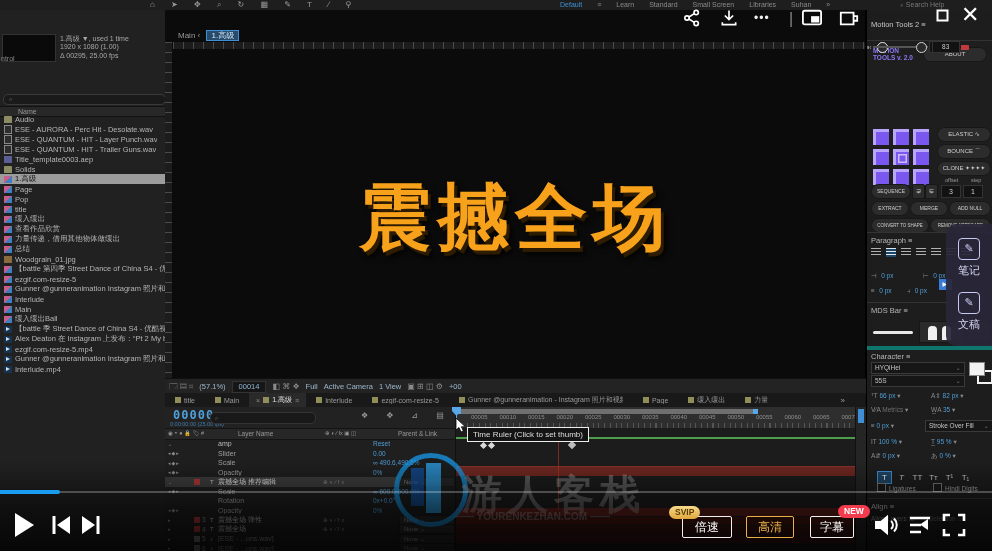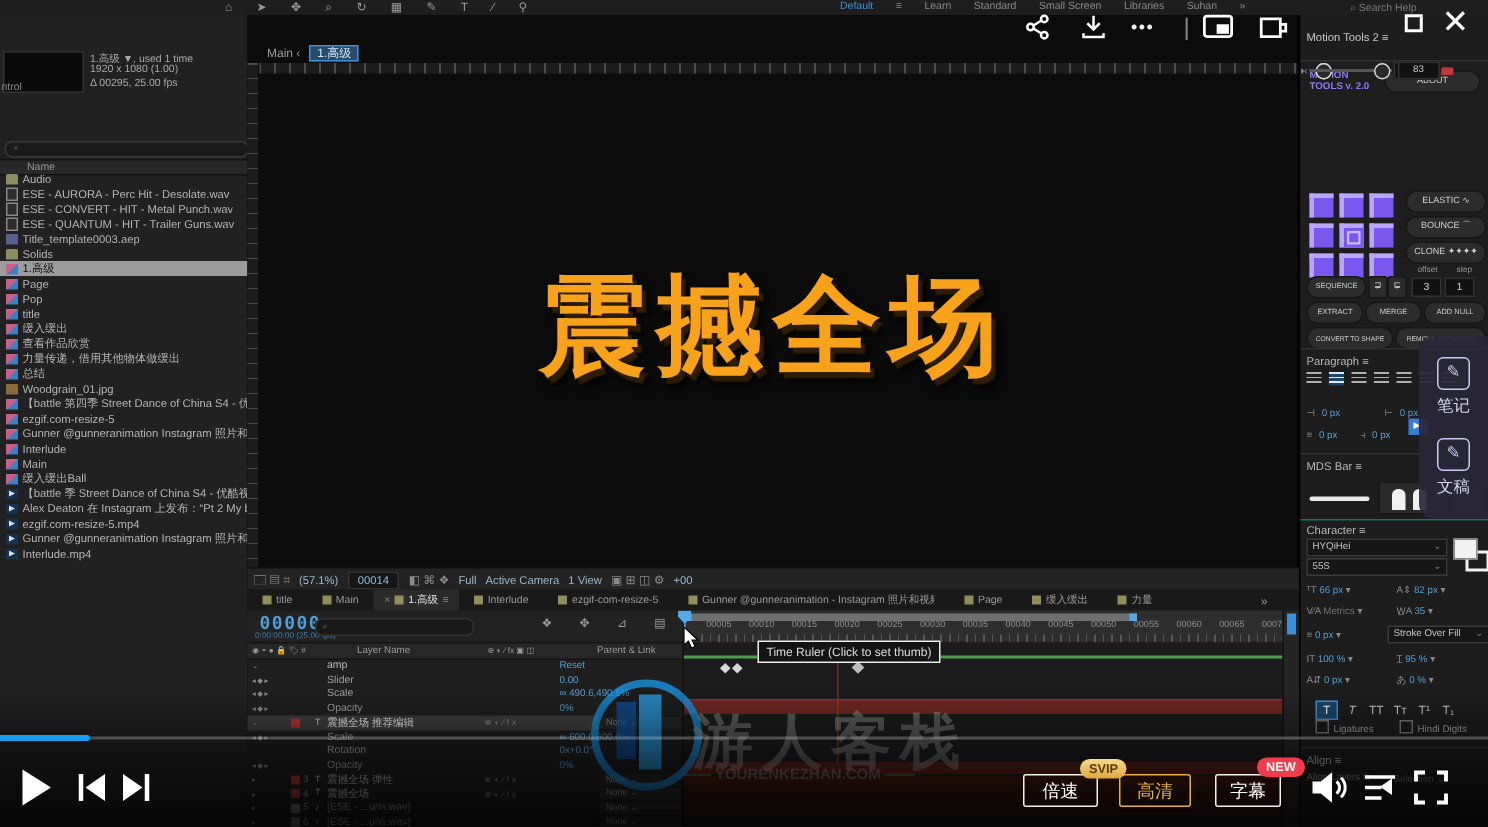--- a/index.html
+++ b/index.html
@@ -81,21 +81,21 @@
   .alic.on{background:repeating-linear-gradient(#dce9f5 0 1px,transparent 1px 3px),#1f4564;}
   .pfield{font-size:6.5px;color:#4f9fd8;}
   .pficon{font-size:6.5px;color:#8a8a8a;}
   #para-dir{position:absolute;left:72px;top:46px;width:13px;height:11px;background:#3a7bd5;color:#fff;font-size:6px;text-align:center;line-height:11px;}
 
   #mds{position:absolute;left:0;top:292px;width:126px;height:44px;border-top:1px solid #333;}
   .mdsline{position:absolute;left:6px;top:28px;width:40px;height:3px;background:#e8e8e8;border-radius:2px;}
   .mdsbox{position:absolute;top:18px;height:20px;background:#2a2a2a;border:1px solid #161616;}
   .mdspill{position:absolute;top:4px;width:9px;height:14px;background:#f0f0f0;border-radius:4px 4px 0 0;}
 
-  #chr{position:absolute;left:0;top:336px;width:126px;height:152px;border-top:1px solid #0f766e;}
+  #chr{position:absolute;left:0;top:336px;width:126px;height:152px;border-top:4px solid #0f766e;}
   .dd{background:#161616;border:1px solid #3a3a3a;color:#c5c5c5;font-size:6.5px;line-height:10px;height:10px;padding:0 3px;position:absolute;}
   .dd .car{float:right;color:#777;}
   .crow{position:absolute;font-size:6.5px;color:#8a8a8a;}
   .cv{color:#4f9fd8;}
   .cgray{color:#6f6f6f;}
   .ftog{display:inline-block;width:13px;height:11px;text-align:center;line-height:11px;font-size:8px;color:#c9c9c9;margin-right:3px;}
   .ftog.on{background:#1f4564;border:1px solid #3f8fd6;color:#fff;}
   .cb{display:inline-block;width:7px;height:7px;border:1px solid #777;background:#1a1a1a;margin-right:3px;vertical-align:-1px;}
   #swatches{position:absolute;left:102px;top:12px;width:20px;height:20px;}
   #swfill{position:absolute;left:0;top:0;width:14px;height:12px;background:#f2f2f2;border:1px solid #888;}
@@ -152,21 +152,21 @@
   #graph{position:absolute;left:290px;top:35px;width:400px;height:123px;background:#1c1c1c;border-left:1px solid #111;}
   #gline{position:absolute;left:0;top:9px;width:400px;height:2px;background:#4e9e4e;}
   .kf{position:absolute;width:5px;height:5px;background:#d8d8d8;transform:rotate(45deg);}
   .gbar{position:absolute;left:0;width:400px;}
   #vred{position:absolute;left:102px;top:12px;width:1px;height:70px;background:#b03a2a;opacity:.6;}
   #tl-scroll{position:absolute;left:690px;top:14px;width:10px;height:144px;background:#252525;border-left:1px solid #111;}
   #tl-thumb{position:absolute;left:2px;top:2px;width:6px;height:14px;background:#3f8fd6;}
 
   
   #tooltip{position:absolute;left:467px;top:427px;background:#141414;border:1px solid #ededed;color:#ddd;
-           font-size:8px;padding:2px 5px;z-index:9;white-space:nowrap;margin-left:38px;}
+           font-size:8px;padding:2px 5px;z-index:9;white-space:nowrap;}
   #cursor{position:absolute;left:456px;top:418px;z-index:10;}
 
   
   #wm-center{position:absolute;left:394px;top:453px;z-index:4;opacity:.75;}
   #wm-circle{position:absolute;left:0;top:0;width:64px;height:64px;border:5px solid #1699ea;border-radius:50%;background:rgba(10,14,18,.25);}
   #wm-b1{position:absolute;left:17px;top:15px;width:13px;height:38px;background:#0f4f9e;}
   #wm-b2{position:absolute;left:32px;top:10px;width:15px;height:50px;background:#2ba5f0;}
   #wm-cn{position:absolute;left:68px;top:14px;font-size:40px;font-weight:bold;color:rgba(175,175,175,.55);letter-spacing:6px;white-space:nowrap;}
   #wm-en{position:absolute;left:60px;top:58px;font-size:10px;font-weight:bold;color:rgba(175,175,175,.6);white-space:nowrap;}
   #wm-red{position:absolute;right:2px;bottom:6px;z-index:8;font-size:30px;font-weight:bold;color:#ee3b52;
@@ -177,21 +177,21 @@
          background:linear-gradient(rgba(0,0,0,0),rgba(0,0,0,.55) 55%,rgba(0,0,0,.8));}
   #ptrack{position:absolute;left:0;top:491px;width:992px;height:2px;background:rgba(255,255,255,.25);z-index:7;}
   #pfill{position:absolute;left:0;top:490px;width:53px;height:4px;background:#1a9cf0;border-radius:0 2px 2px 0;z-index:7;}
   #pctrl{position:absolute;left:0;top:500px;width:992px;height:51px;z-index:7;}
   .pbtn{position:absolute;color:#fff;}
   #ptime{position:absolute;left:110px;top:14px;font-size:15px;color:#fff;font-family:"DejaVu Sans Mono",monospace;}
   .rbtn{position:absolute;height:20px;border:1.5px solid #f0f0f0;border-radius:2px;color:#fff;font-size:12px;
         line-height:20px;text-align:center;top:16px;}
   .rbtn.gold{border-color:#e8b04a;color:#e8b04a;}
   .badge{position:absolute;border-radius:7px;font-size:8.5px;font-weight:bold;line-height:13px;height:13px;padding:0 6px;z-index:8;}
-  #svip{left:720px;top:6px;background:linear-gradient(#f6d98a,#e0a83e);color:#5a3c00;}
+  #svip{left:669px;top:6px;background:linear-gradient(#f6d98a,#e0a83e);color:#5a3c00;}
   #new{left:838px;top:5px;background:#f23c4d;color:#fff;}
 
   
   #floatp{position:absolute;left:946px;top:224px;width:46px;height:122px;z-index:9;
           background:rgba(40,38,56,.92);border-radius:10px 0 0 10px;display:flex;flex-direction:column;
           align-items:center;justify-content:center;gap:14px;}
   .fitem{display:flex;flex-direction:column;align-items:center;gap:3px;color:#d4d5f0;font-size:11px;}
   .ficon{width:20px;height:20px;border:1.7px solid #c9c9f2;border-radius:4px;text-align:center;line-height:18px;font-size:11px;color:#c9c9f2;}
 </style>
 </head>
@@ -230,21 +230,21 @@
           <span class="plabel nowrap">Audio</span>
         </div>
 
         <div class="prow t-audio">
           <span class="ic"></span>
           <span class="plabel nowrap">ESE - AURORA - Perc Hit - Desolate.wav</span>
         </div>
 
         <div class="prow t-audio">
           <span class="ic"></span>
-          <span class="plabel nowrap">ESE - CONVERT - HIT - Metal Punch.wav</span>
+          <span class="plabel nowrap">ESE - QUANTUM - HIT - Layer Punch.wav</span>
         </div>
 
         <div class="prow t-audio">
           <span class="ic"></span>
           <span class="plabel nowrap">ESE - QUANTUM - HIT - Trailer Guns.wav</span>
         </div>
 
         <div class="prow t-aep">
           <span class="ic"></span>
           <span class="plabel nowrap">Title_template0003.aep</span>

